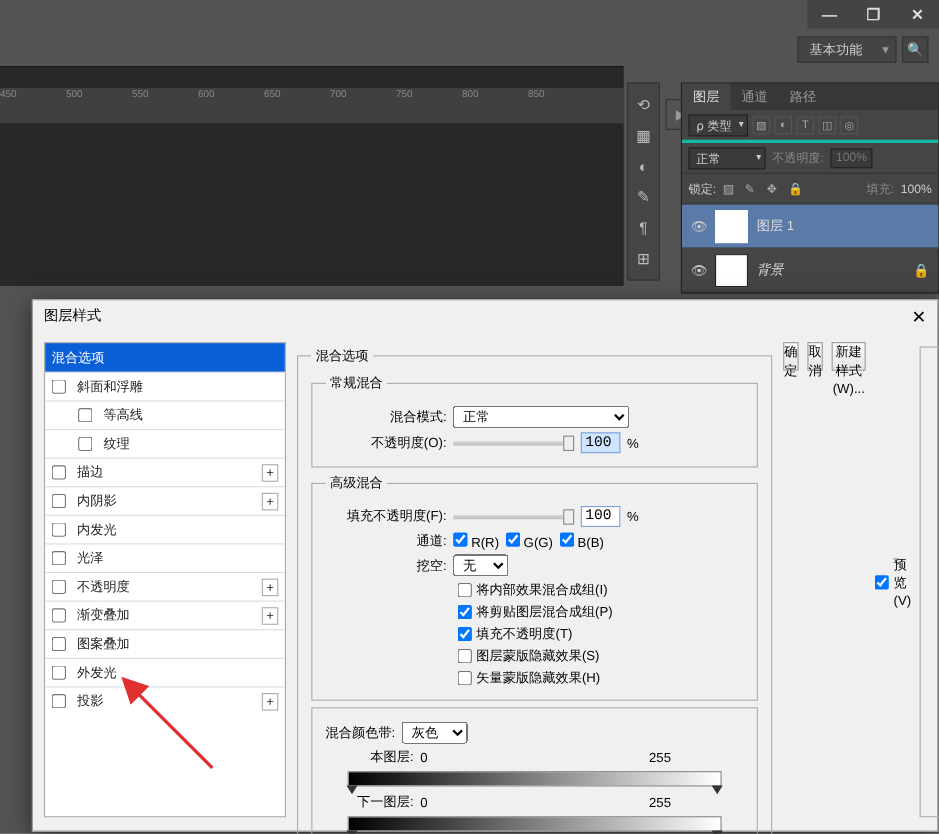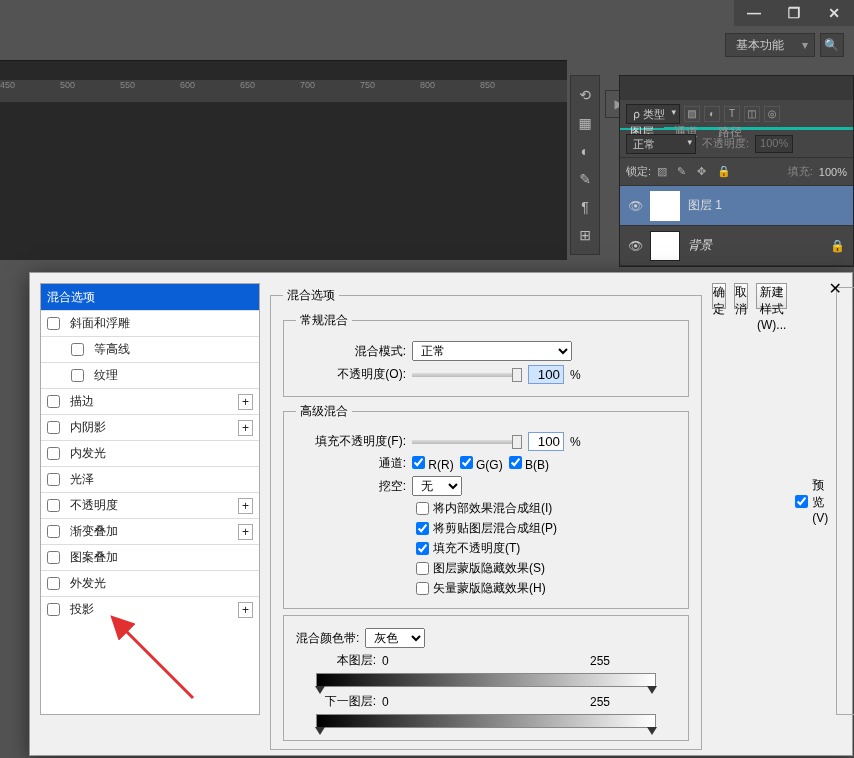--- a/index.html
+++ b/index.html
@@ -10,32 +10,32 @@
 .window-controls .ctrl { width: 40px; height: 26px; display: flex; align-items: center; justify-content: center; color: #ddd; font-size: 14px; font-weight: bold; cursor: pointer; }
 
 
 .workspace-bar { position: absolute; top: 30px; right: 10px; height: 30px; display: flex; align-items: center; }
 .workspace-sel { background: #444; border: 1px solid #333; color: #ccc; padding: 3px 30px 3px 10px; position: relative; cursor: pointer; height: 24px; display: flex; align-items: center;}
 .workspace-sel::after { content: "▾"; position: absolute; right: 6px; color: #999; }
 .search-btn { width: 24px; height: 24px; border: 1px solid #333; background: #444; margin-left: 5px; display: flex; align-items: center; justify-content: center; color: #ccc; }
 
 
 .canvas-area { position: absolute; top: 60px; left: 0; width: 567px; height: 200px; background: #282828; border-top: 1px solid #1a1a1a;}
-.ruler { position: absolute; top: 80px; left: 0; width: 567px; height: 22px; background: #404040; color: #888; font-size: 9px; overflow: hidden;}
+.ruler { position: absolute; top: 80px; left: 0; width: 567px; height: 32px; background: #404040; color: #888; font-size: 9px; overflow: hidden;}
 .ruler span { display: inline-block; width: 60px; text-align: left; }
 
 
 .tool-strip { position: absolute; top: 75px; left: 570px; width: 30px; background: #454545; border: 1px solid #333; padding: 4px 0;}
 .tool-strip .tb { width: 26px; height: 26px; margin: 2px auto; display: flex; align-items: center; justify-content: center; color: #bbb; font-size: 14px; cursor: pointer;}
 .play-btn { width: 28px; height: 28px; background: #535353; border: 1px solid #333; display: flex; align-items: center; justify-content: center; color: #999; position: absolute; top: 90px; left: 605px;}
 
 
 .layers-panel { position: absolute; top: 75px; right: 0; width: 235px; background: #454545; border: 1px solid #222;}
 .lp-tabs { display: flex; background: #383838; height: 24px;}
-.lp-tab { padding: 4px 10px; color: #999; font-size: 12px; cursor: pointer; margin-top: 44px;}
+.lp-tab { padding: 4px 10px; color: #999; font-size: 12px; cursor: pointer;}
 .lp-tab.active { background: #454545; color: #ddd; }
 .lp-filter { display: flex; align-items: center; padding: 4px 6px; gap: 4px; border-bottom: 3px solid #14b8a6; height: 30px;}
 .lp-filter .sel { background: #3a3a3a; border: 1px solid #222; color: #ccc; padding: 2px 14px 2px 6px; font-size: 11px; position: relative; height: 20px;}
 .lp-filter .sel::after { content: "▾"; position: absolute; right: 3px; top: 2px; font-size: 9px;}
 .lp-filter .ficon { width: 16px; height: 16px; border: 1px solid #555; display: flex; align-items: center; justify-content: center; font-size: 10px; color: #aaa; cursor: pointer; }
 .lp-row { display: flex; align-items: center; padding: 4px 6px; border-bottom: 1px solid #333; height: 28px; gap: 6px;}
 .lp-row .lbl-light { color: #888; font-size: 11px; }
 .lp-row .sel2 { background: #3a3a3a; border: 1px solid #222; color: #ccc; padding: 2px 40px 2px 6px; font-size: 11px; position: relative; height: 20px;}
 .lp-row .sel2::after { content: "▾"; position: absolute; right: 3px; top: 2px; font-size: 9px;}
 .lp-row .valbox { background: #3a3a3a; border: 1px solid #222; color: #777; padding: 1px 4px; font-size: 11px; height: 18px;}
@@ -62,21 +62,21 @@
 .styles-col .row label { display:flex; align-items:center; gap:4px; width: 100%;}
 .styles-col .row input[type=checkbox] { margin: 0 6px 0 0;}
 .styles-col .row .sub { padding-left: 24px;}
 .styles-col .row .addbtn { margin-left: auto; width: 16px; height: 16px; border: 1px solid #aaa; display: flex; align-items: center; justify-content: center; font-size: 12px; line-height: 1;}
 .opts-col { flex: 1; display: flex; flex-direction: column; gap: 8px; padding: 4px 0;}
 fieldset { border: 1px solid #aaa; padding: 8px 12px; font-size: 12px;}
 legend { font-size: 12px; padding: 0 4px;}
 .form-row { display: flex; align-items: center; gap: 6px; margin: 4px 0;}
 .form-row .lbl { width: 110px; text-align: right;}
 .form-row select, .form-row input[type=text] { font-size: 12px; padding: 1px 4px;}
-.form-row input.num { width: 36px; border: 1px solid #7a9edb; text-align: right; padding: 1px 3px;}
+.form-row input.num { width: 36px; border: 1px solid #7a9edb; text-align: left; padding: 1px 3px; font-family: Liberation Mono, monospace;}
 .form-row input.num.hl { background: #cfe4ff;}
 .slider { flex: 1; height: 4px; background: linear-gradient(to bottom,#ddd,#bbb); position: relative; max-width: 110px;}
 .slider .knob { position: absolute; width: 10px; height: 14px; background: #eee; border: 1px solid #888; top: -5px; }
 .chk-row { display: flex; align-items: center; gap: 4px; margin: 3px 0 3px 120px; font-size: 12px;}
 .blend-gradient { height: 14px; background: linear-gradient(to right, #000, #fff); border: 1px solid #888; margin: 2px 0; position: relative;}
 .blend-gradient .tri { position: absolute; bottom: -8px; width: 0; height: 0; border-left: 5px solid transparent; border-right: 5px solid transparent; border-top: 8px solid #333;}
 .right-col { width: 130px; display: flex; flex-direction: row; gap: 8px;}
 .right-col button { height: 26px; background: linear-gradient(#fdfdfd,#e5e5e5); border: 1px solid #999; font-size: 12px; cursor: pointer;}
 .right-col .prev-chk { display: flex; align-items: center; gap: 4px; font-size: 12px; margin-top: 4px; justify-content: center;}
 .preview-box { border: 1px solid #aaa; padding: 18px; display: flex; justify-content: center; margin-top: 4px;}
@@ -162,20 +162,21 @@
   </div>
   <div class="layer-item">
     <span class="eye">👁</span>
     <div class="thumb"></div>
     <span class="lname italic">背景</span>
     <span class="lock-right">🔒</span>
   </div>
 </div>
 
 <div class="dialog">
+  <div class="dlg-title">图层样式</div>
   <div class="dlg-close">✕</div>
   <div class="dlg-body">
 
     <div class="styles-col">
       <div class="row sel">混合选项</div>
       <div class="row">
           <label>
             <input type="checkbox" style="">
             <span>斜面和浮雕</span>
           </label>

